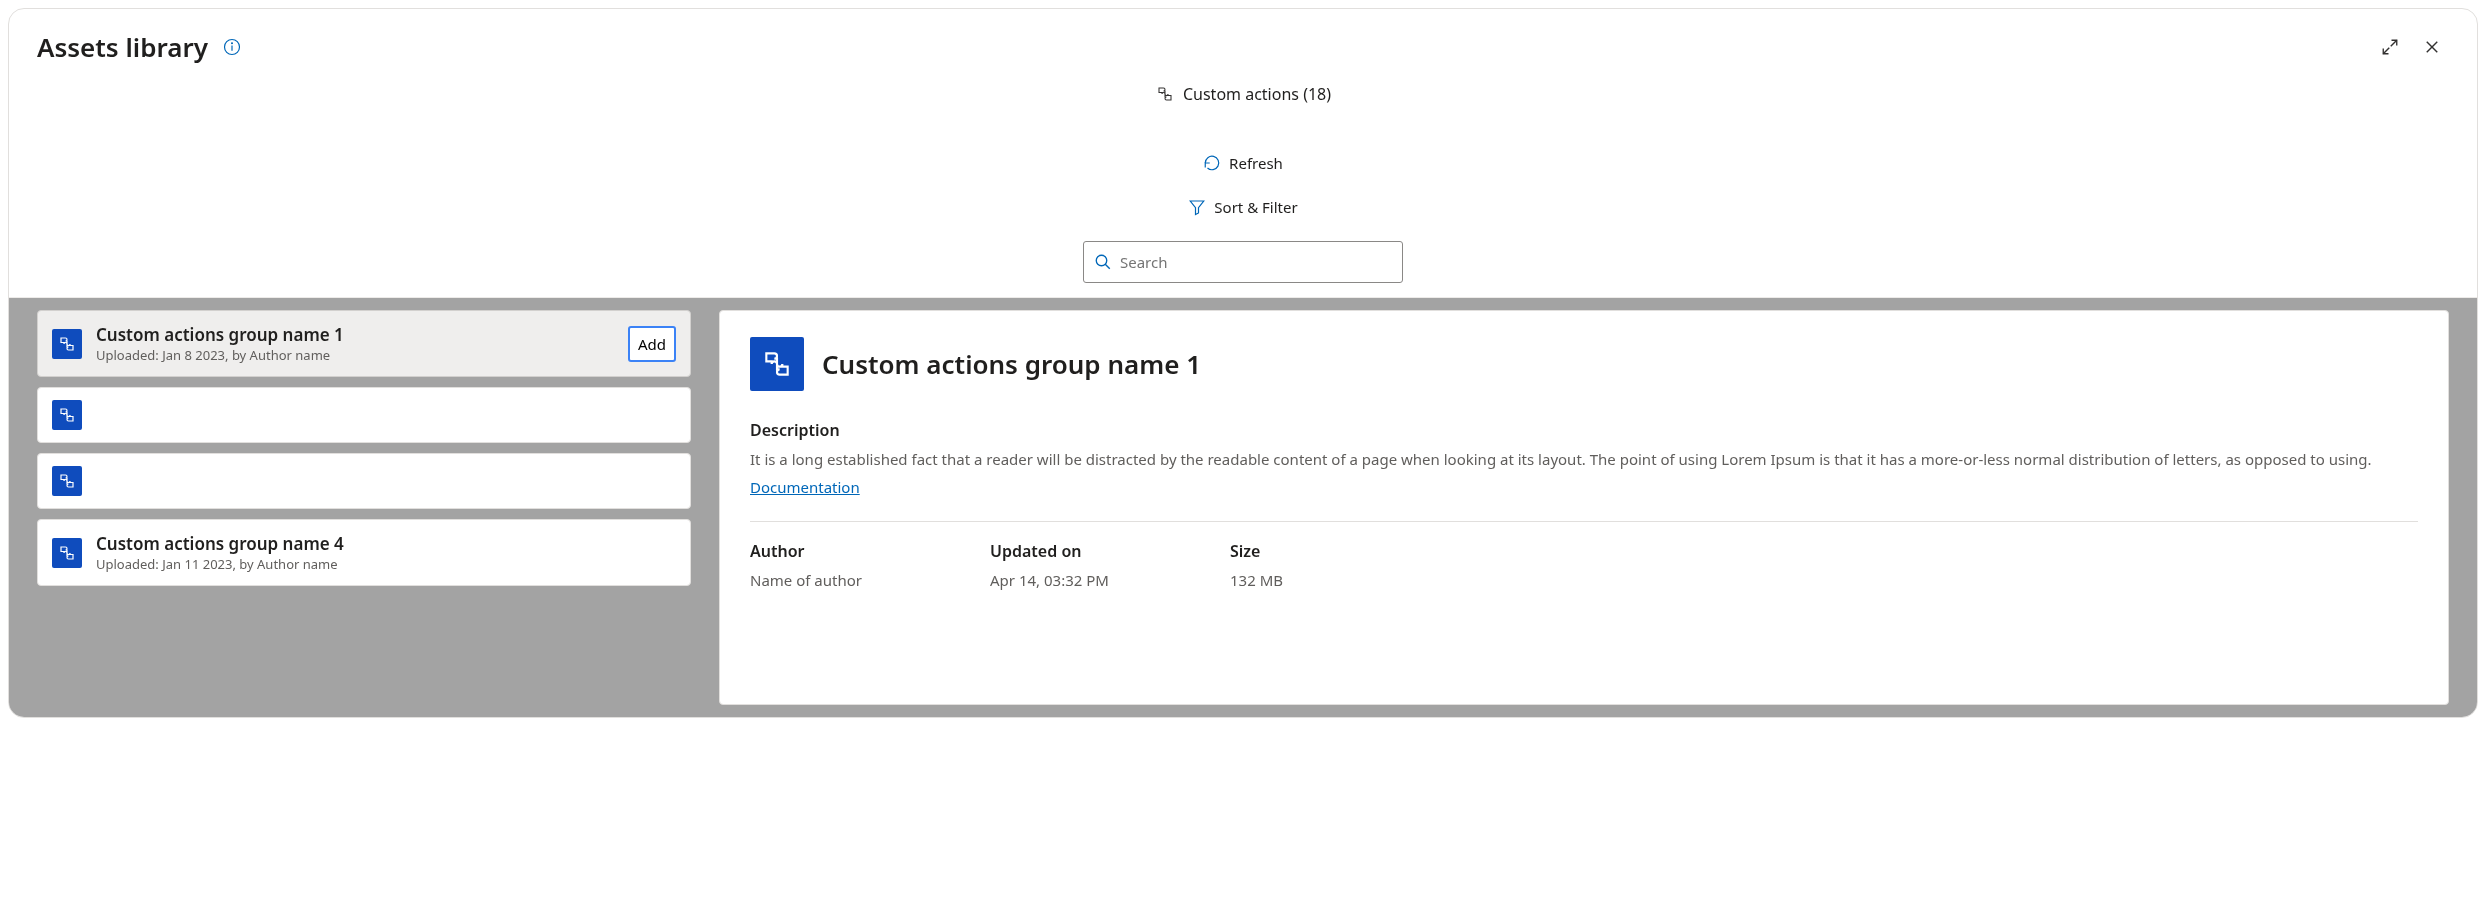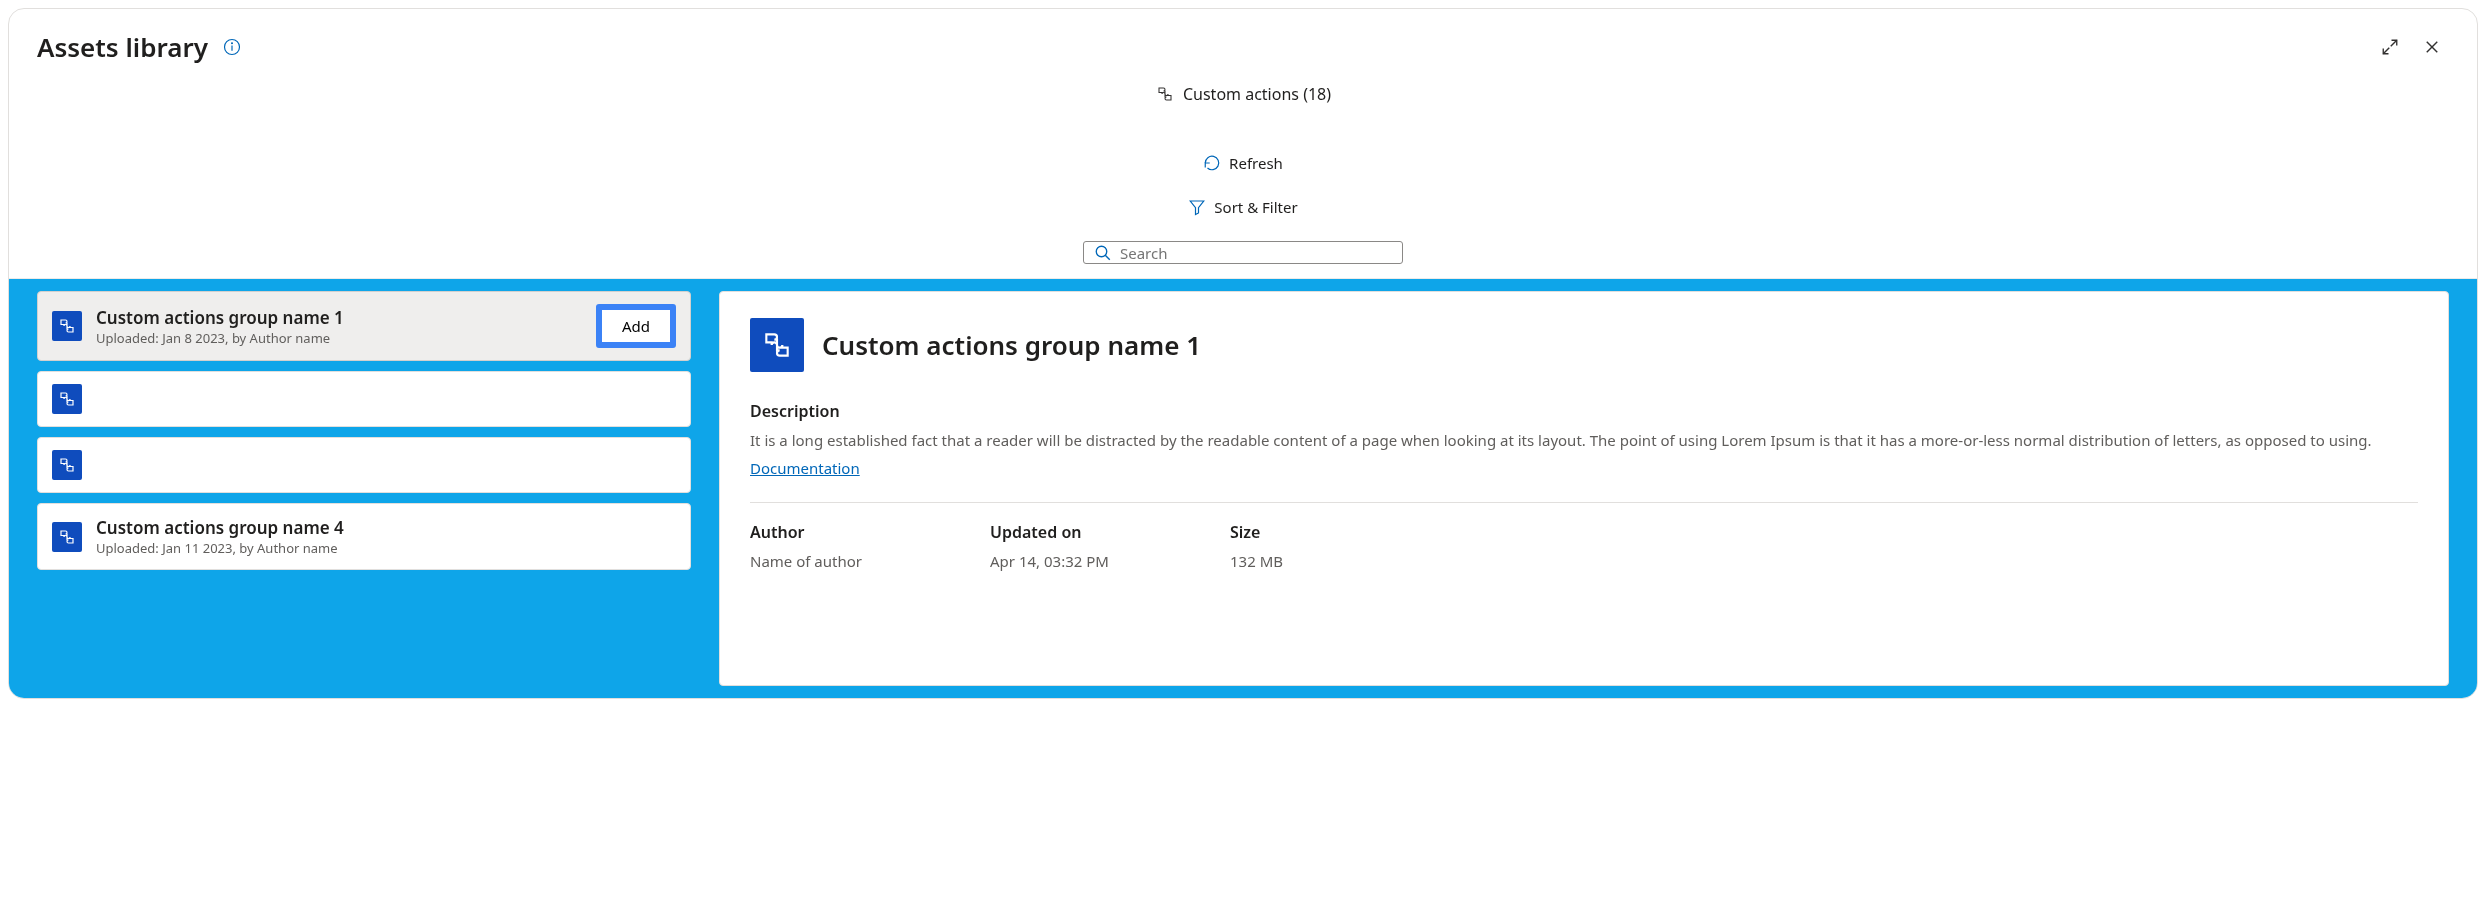--- a/index.html
+++ b/index.html
@@ -72,36 +72,36 @@
     color: #201f1e;
     font-size: 15px;
     cursor: pointer;
   }
   .tool-btn svg { color: #0067b8; }
   .search-box {
     display: flex;
     align-items: center;
     border: 1px solid #8a8886;
     border-radius: 3px;
-    height: 23px;
+    height: 42px;
     width: 320px;
     padding: 0 10px;
     gap: 8px;
   }
   .search-box input {
     border: none;
     outline: none;
     font-size: 15px;
     flex: 1;
     font-family: inherit;
   }
   .search-box svg { color: #0067b8; }
   .content {
     display: flex;
-    background: #0ea5e9;
+    background: #a3a3a3;
     border-top: 1px solid #edebe9;
     min-height: 420px;
   }
   .list-col {
     width: 700px;
     padding: 12px 18px 12px 28px;
     display: flex;
     flex-direction: column;
     gap: 10px;
   }
@@ -131,24 +131,24 @@
   .item-title {
     font-size: 17px;
     font-weight: 600;
     color: #201f1e;
   }
   .item-sub {
     font-size: 13px;
     color: #605e5c;
   }
   .add-btn {
-    border: 6px solid #3b82f6;
+    border: 2px solid #3b82f6;
     background: #fff;
     border-radius: 3px;
-    padding: 6px 20px;
+    padding: 6px 8px;
     font-size: 15px;
     font-family: inherit;
     cursor: pointer;
   }
   .detail-col {
     flex: 1;
     background: #fff;
     margin: 12px 28px 12px 10px;
     border: 1px solid #e1dfdd;
     border-radius: 4px;

